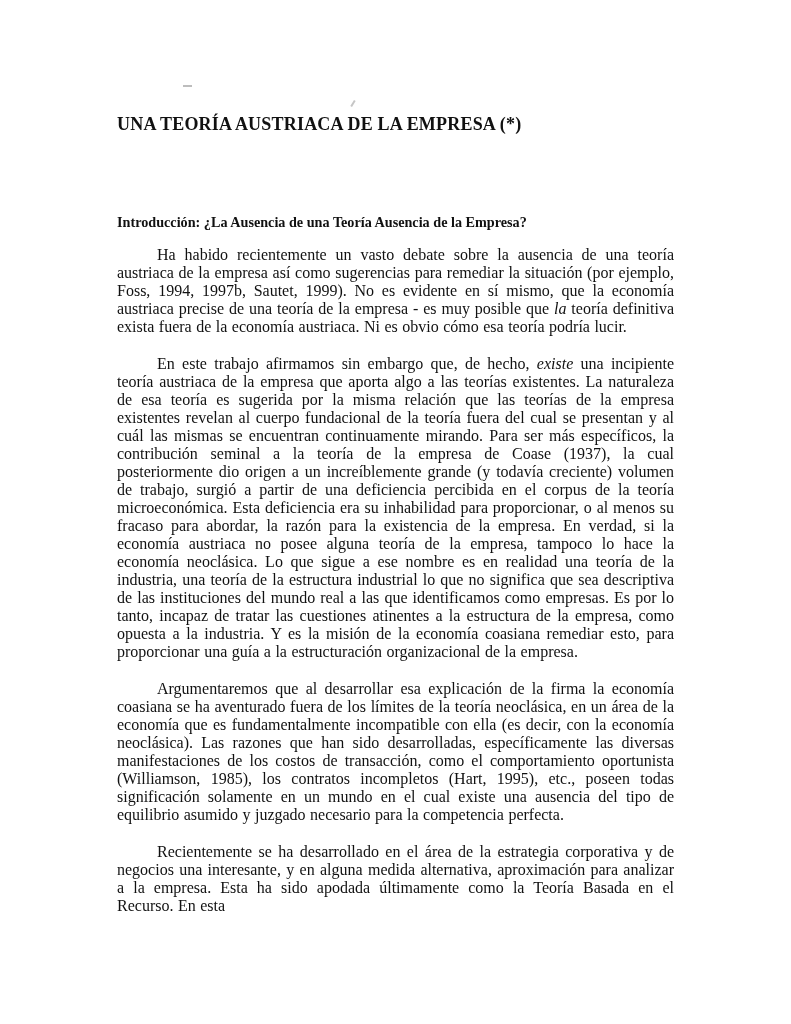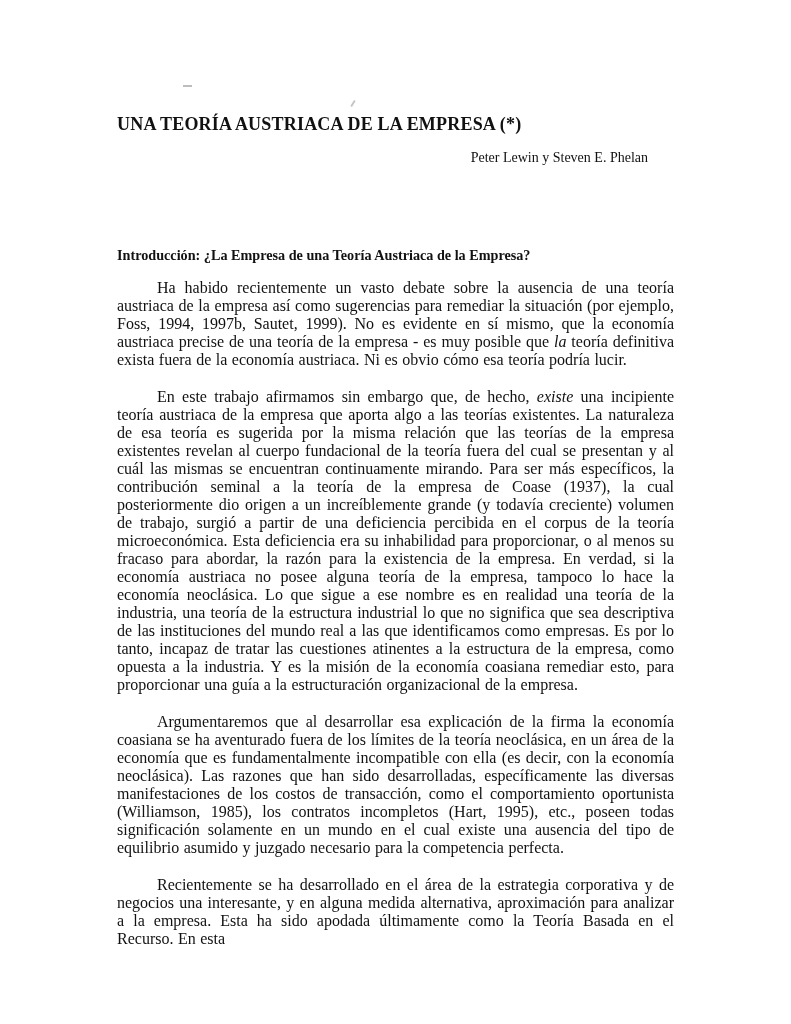--- a/index.html
+++ b/index.html
@@ -76,23 +76,22 @@
 </style>
 </head>
 <body>
 
 <div class="page">
   <div class="scan-artifact speck-1"></div>
   <div class="scan-artifact speck-2"></div>
 
   <h1 class="paper-title">UNA TEORÍA AUSTRIACA DE LA EMPRESA (*)</h1>
 
-  <div class="byline">Peter Lewin y Steven E. Phelan</div>
 
-  <h2 class="section-heading">Introducción: ¿La Empresa de una Teoría Austriaca de la Empresa?</h2>
+  <h2 class="section-heading">Introducción: ¿La Ausencia de una Teoría Ausencia de la Empresa?</h2>
 
   <div class="content">
       <p class="body-paragraph"><span>Ha habido recientemente un vasto debate sobre la ausencia de una teoría austriaca de la empresa así como sugerencias para remediar la situación (por ejemplo, Foss, 1994, 1997b, Sautet, 1999). No es evidente en sí mismo, que la economía austriaca precise de una teoría de la empresa - es muy posible que </span><em>la</em><span> teoría definitiva exista fuera de la economía austriaca. Ni es obvio cómo esa teoría podría lucir.</span></p>
       <p class="body-paragraph"><span>En este trabajo afirmamos sin embargo que, de hecho, </span><em>existe</em><span> una incipiente teoría austriaca de la empresa que aporta algo a las teorías existentes. La naturaleza de esa teoría es sugerida por la misma relación que las teorías de la empresa existentes revelan al cuerpo fundacional de la teoría fuera del cual se presentan y al cuál las mismas se encuentran continuamente mirando. Para ser más específicos, la contribución seminal a la teoría de la empresa de Coase (1937), la cual posteriormente dio origen a un increíblemente grande (y todavía creciente) volumen de trabajo, surgió a partir de una deficiencia percibida en el corpus de la teoría microeconómica. Esta deficiencia era su inhabilidad para proporcionar, o al menos su fracaso para abordar, la razón para la existencia de la empresa. En verdad, si la economía austriaca no posee alguna teoría de la empresa, tampoco lo hace la economía neoclásica. Lo que sigue a ese nombre es en realidad una teoría de la industria, una teoría de la estructura industrial lo que no significa que sea descriptiva de las instituciones del mundo real a las que identificamos como empresas. Es por lo tanto, incapaz de tratar las cuestiones atinentes a la estructura de la empresa, como opuesta a la industria. Y es la misión de la economía coasiana remediar esto, para proporcionar una guía a la estructuración organizacional de la empresa.</span></p>
       <p class="body-paragraph"><span>Argumentaremos que al desarrollar esa explicación de la firma la economía coasiana se ha aventurado fuera de los límites de la teoría neoclásica, en un área de la economía que es fundamentalmente incompatible con ella (es decir, con la economía neoclásica). Las razones que han sido desarrolladas, específicamente las diversas manifestaciones de los costos de transacción, como el comportamiento oportunista (Williamson, 1985), los contratos incompletos (Hart, 1995), etc., poseen todas significación solamente en un mundo en el cual existe una ausencia del tipo de equilibrio asumido y juzgado necesario para la competencia perfecta.</span></p>
       <p class="body-paragraph"><span>Recientemente se ha desarrollado en el área de la estrategia corporativa y de negocios una interesante, y en alguna medida alternativa, aproximación para analizar a la empresa. Esta ha sido apodada últimamente como la Teoría Basada en el Recurso. En esta</span></p>
     </div>
 </div>
 
 </body></html>

